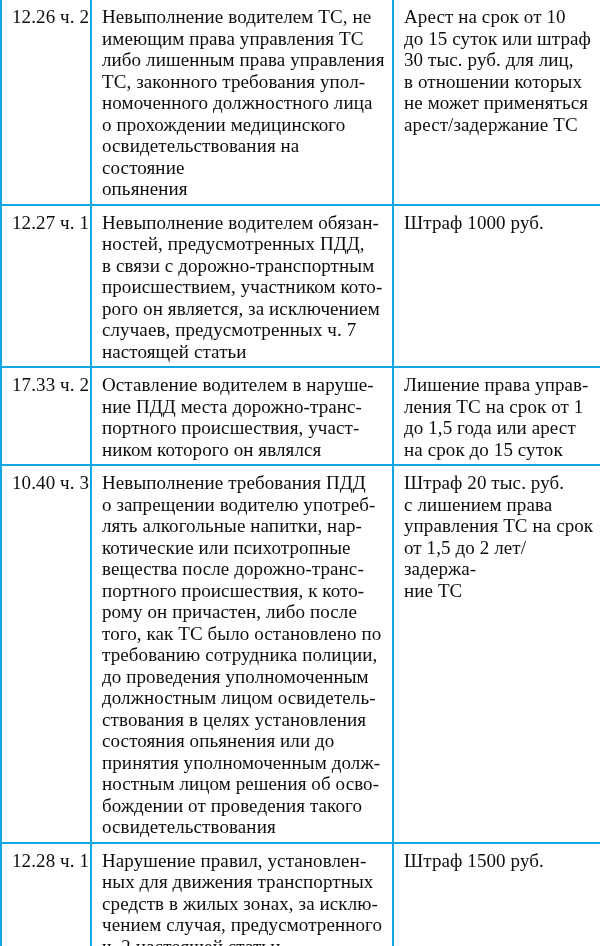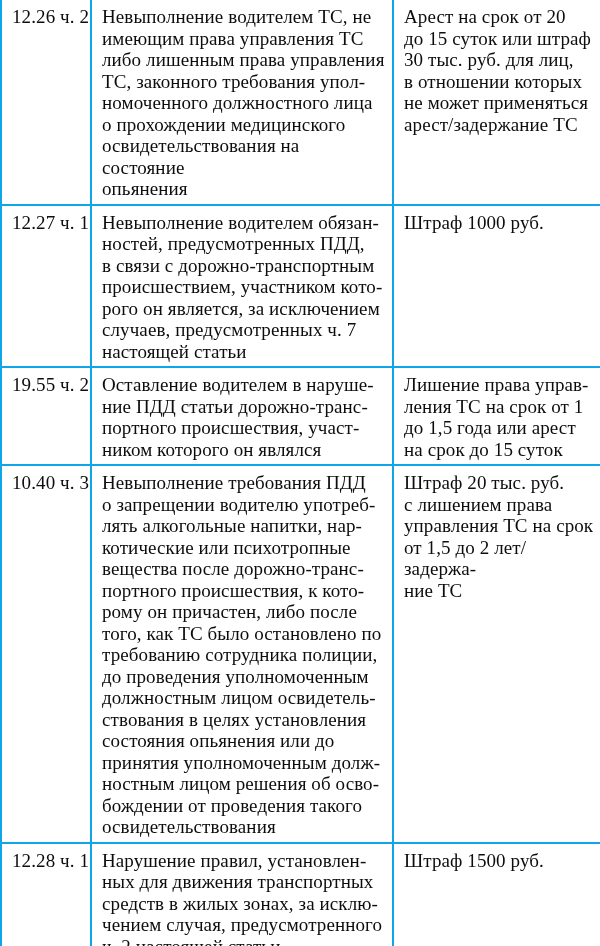--- a/index.html
+++ b/index.html
@@ -71,42 +71,42 @@
       <tr class="r1">
         <td class="article">12.26 ч. 2</td>
         <td class="offense">Невыполнение водителем ТС, не
 имеющим права управления ТС
 либо лишенным права управления
 ТС, законного требования упол-
 номоченного должностного лица
 о прохождении медицинского
 освидетельствования на состояние
 опьянения</td>
-        <td class="penalty">Арест на срок от 20
+        <td class="penalty">Арест на срок от 10
 до 15 суток или штраф
 30 тыс. руб. для лиц,
 в отношении которых
 не может применяться
 арест/задержание ТС</td>
       </tr>
       <tr class="r2">
         <td class="article">12.27 ч. 1</td>
         <td class="offense">Невыполнение водителем обязан-
 ностей, предусмотренных ПДД,
 в связи с дорожно-транспортным
 происшествием, участником кото-
 рого он является, за исключением
 случаев, предусмотренных ч. 7
 настоящей статьи</td>
         <td class="penalty">Штраф 1000 руб.</td>
       </tr>
       <tr class="r3">
-        <td class="article">19.55 ч. 2</td>
+        <td class="article">17.33 ч. 2</td>
         <td class="offense">Оставление водителем в наруше-
-ние ПДД статьи дорожно-транс-
+ние ПДД места дорожно-транс-
 портного происшествия, участ-
 ником которого он являлся</td>
         <td class="penalty">Лишение права управ-
 ления ТС на срок от 1
 до 1,5 года или арест
 на срок до 15 суток</td>
       </tr>
       <tr class="r4">
         <td class="article">10.40 ч. 3</td>
         <td class="offense">Невыполнение требования ПДД

